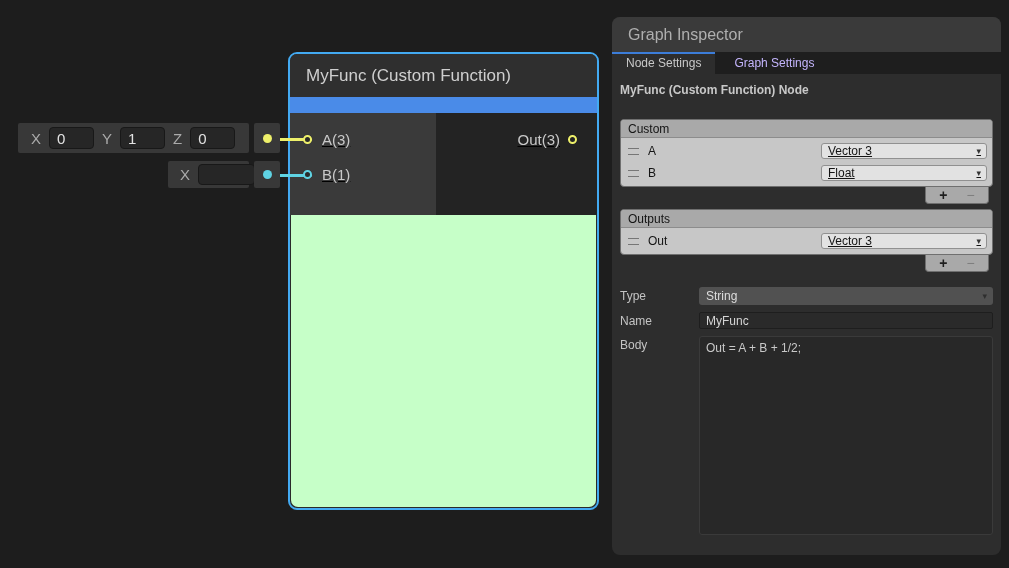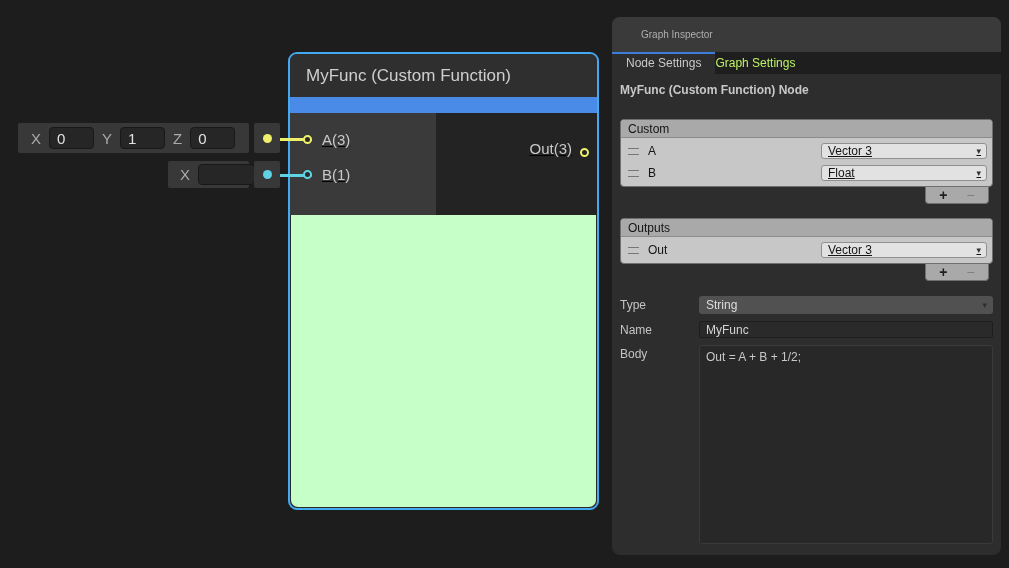--- a/index.html
+++ b/index.html
@@ -40,40 +40,40 @@
     height:43px; line-height:43px; background:#2F2F2F;
     color:#CFCFCF; font-size:17px; padding-left:16px; flex:0 0 auto;
   }
   .node-blue-bar { height:16px; flex:0 0 auto; }
   .node-ports { height:102px; display:flex; flex:0 0 auto;text-decoration:underline; }
   .ports-left { width:146px; background:#3A3A3A; padding-top:9px; }
   .ports-right { flex:1; background:#232323; padding-top:9px; }
   .port-row {
     height:35px; display:flex; align-items:center; gap:10px; padding-left:13px;
   }
-  .port-row.out { justify-content:flex-end; padding-right:8px; padding-left:0; gap:8px;align-items:flex-end; }
+  .port-row.out { justify-content:flex-end; padding-right:20px; padding-left:0; gap:8px; }
   .ring {
     width:9px; height:9px; border:2.5px solid #EEF06A; border-radius:50%;
     background:#2A2A2A; position:relative; z-index:6; flex:0 0 auto;
   }
   .port-label { color:#C9C9C9; font-size:15px; }
   .node-preview { flex:1; margin:0 1px 1px 1px; border-radius:0 0 7px 7px; }
 
   
   #inspector {
     left:612px; top:17px; width:389px; height:538px;
     background:#2D2D2D; border-radius:8px; overflow:hidden;
   }
   .insp-header {
     height:35px; line-height:35px; background:#3A3A3A;
-    color:#AFAFAF; font-size:10px; padding-left:29px;
+    color:#AFAFAF; font-size:16px; padding-left:16px;
   }
   .insp-tabs { height:22px; background:#1E1E1E; display:flex; }
   .tab {
-    font-size:12px; color:#bef264; padding:0 0; line-height:22px; cursor:default;
+    font-size:12px; color:#c4b5fd; padding:0 19px; line-height:22px; cursor:default;
   }
   .tab.active {
     background:#2D2D2D; color:#C9C9C9; border-top:2px solid #3C7DD9;
     line-height:19px; padding:0 14px;
   }
   .insp-body { padding:0 8px; }
   .insp-heading { margin-top:9px; font-size:12px; font-weight:bold; color:#C8C8C8; height:16px; }
 
   .ulist { margin-top:20px; border:1px solid #6F6F6F; border-radius:4px; background:#C7C7C7; }
   .ulist-header {
@@ -201,21 +201,21 @@
             <span class="dd-arrow">▾</span>
           </div>
         </div>
       </div>
     </div>
     <div class="ulist-footer">
       <span class="btn-add">+</span>
       <span class="btn-sub">−</span>
     </div>
 
-    <div class="ulist" style="margin-top:14px;">
+    <div class="ulist" style="margin-top:5px;">
       <div class="ulist-header">Outputs</div>
       <div class="ulist-rows">
         <div class="ulist-row">
           <span class="drag-handle"></span>
           <span class="row-name">Out</span>
           <div class="dd-light">
             <span>Vector 3</span>
             <span class="dd-arrow">▾</span>
           </div>
         </div>

